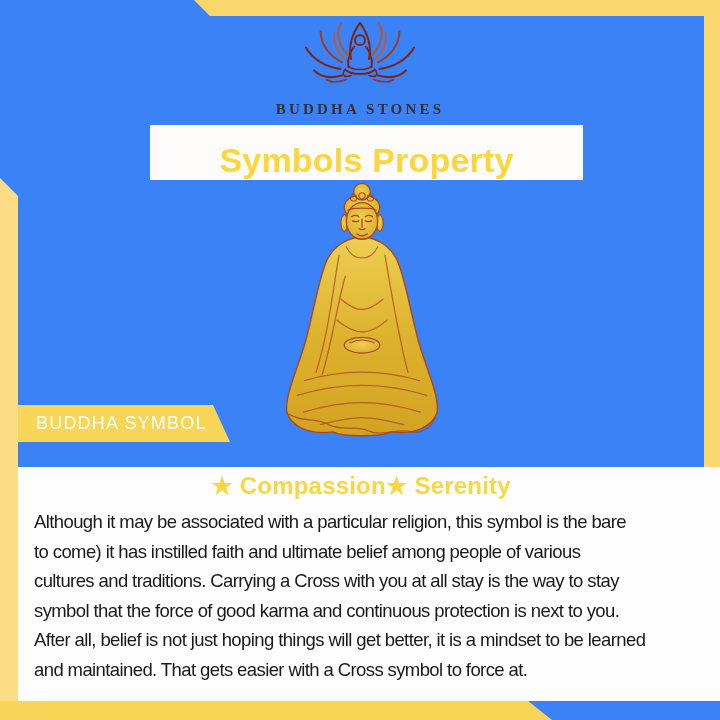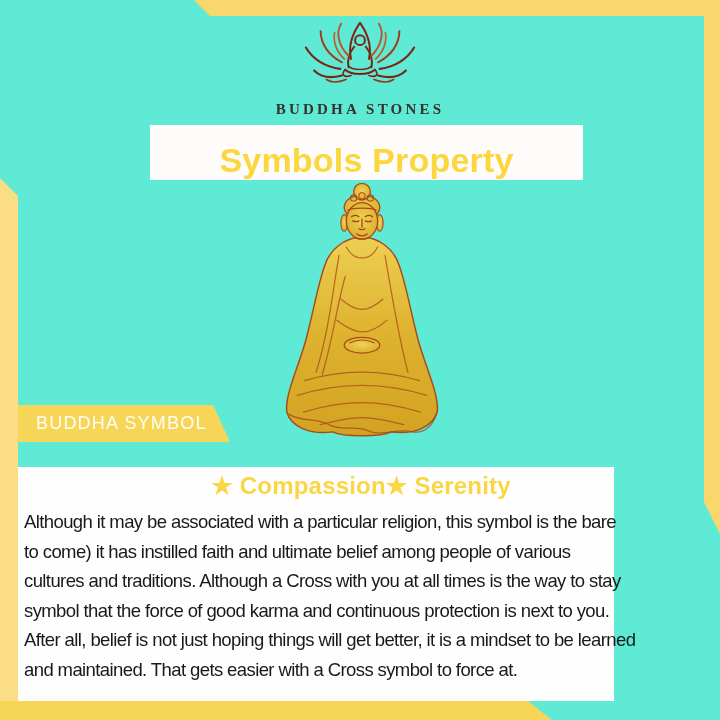--- a/index.html
+++ b/index.html
@@ -1,18 +1,18 @@
 <!DOCTYPE html>
 <html><head>
 <meta charset="utf-8">
 <style>
   html,body{margin:0;padding:0;background:#e8e2dc;}
   .canvas{
     position:relative;width:720px;height:720px;margin:0 auto;
-    background:#5eead4;overflow:hidden;
+    background:#3b82f6;overflow:hidden;
     font-family:"Liberation Sans",sans-serif;
   }
   
   .top-band{
     position:absolute;left:194px;top:0;width:526px;height:16px;
     background:#f9d76d;
     clip-path:polygon(0 0,100% 0,100% 100%,16px 100%);
   }
   .right-strip{
     position:absolute;left:704px;top:0;width:16px;height:534px;
@@ -51,29 +51,29 @@
     position:absolute;left:18px;top:405px;width:212px;height:37px;
     background:#f7d557;
     clip-path:polygon(0 0,195px 0,100% 100%,0 100%);
     display:flex;align-items:center;
   }
   .cat-banner span{
     color:#fffdf8;font-size:18px;letter-spacing:1.2px;padding-left:18px;
   }
   
   .white-section{
-    position:absolute;left:18px;top:467px;width:596px;height:234px;
+    position:absolute;left:18px;top:467px;width:702px;height:234px;
     background:#fefefe;
   }
   .subtitle{
     margin-top:5px;text-align:center;width:686px;
     font-size:24px;font-weight:bold;color:#fbd644;letter-spacing:0.2px;
   }
   .paragraph{
-    margin-top:7px;padding-left:6px;
+    margin-top:7px;padding-left:16px;
     color:#191919;font-size:18.5px;letter-spacing:-0.6px;line-height:29.5px;
   }
   .para-line{white-space:nowrap;}
 </style>
 </head>
 <body>
 
 <div class="canvas">
 
   <div class="top-band"></div>
@@ -174,21 +174,21 @@
 
   <div class="cat-banner">
     <span>BUDDHA SYMBOL</span>
   </div>
 
   <div class="white-section">
     <div class="subtitle">★ Compassion★ Serenity</div>
     <div class="paragraph">
         <div class="para-line">Although it may be associated with a particular religion, this symbol is the bare</div>
         <div class="para-line">to come) it has instilled faith and ultimate belief among people of various</div>
-        <div class="para-line">cultures and traditions. Although a Cross with you at all times is the way to stay</div>
+        <div class="para-line">cultures and traditions. Carrying a Cross with you at all stay is the way to stay</div>
         <div class="para-line">symbol that the force of good karma and continuous protection is next to you.</div>
         <div class="para-line">After all, belief is not just hoping things will get better, it is a mindset to be learned</div>
         <div class="para-line">and maintained. That gets easier with a Cross symbol to force at.</div>
       </div>
   </div>
 
   <div class="bottom-banner"></div>
 
 </div>
 

